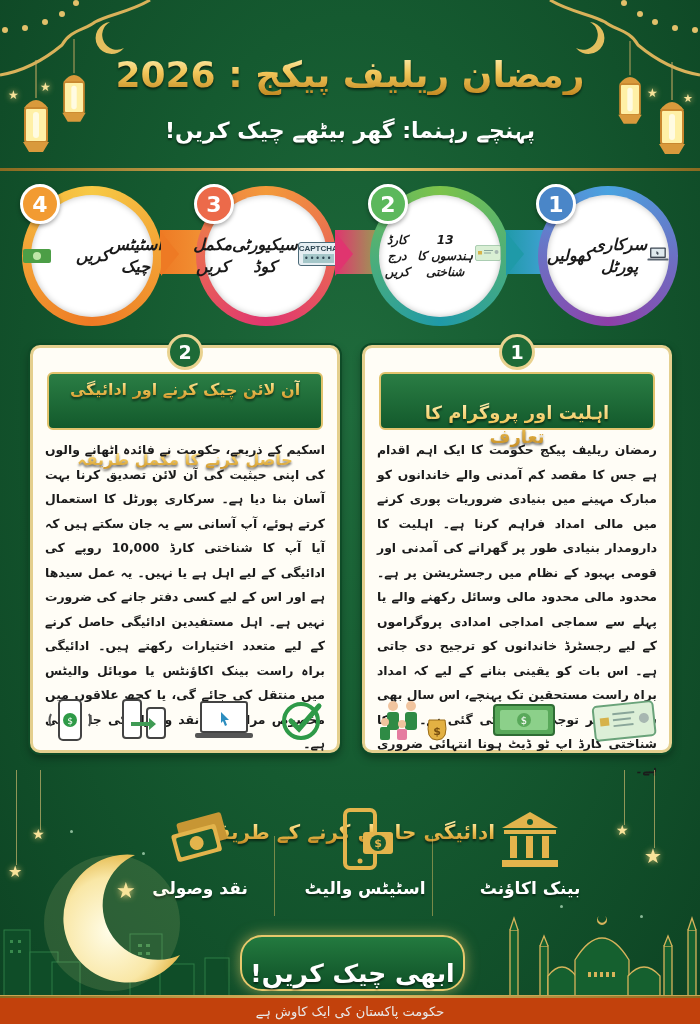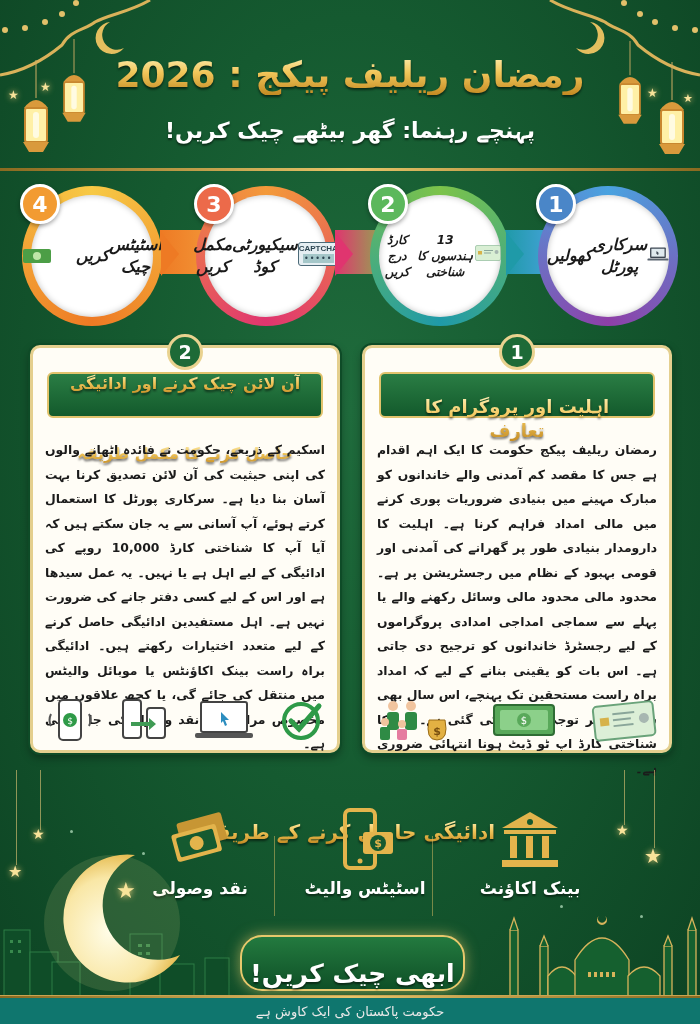--- a/index.html
+++ b/index.html
@@ -78,21 +78,21 @@
     border: 3px solid #e4cf8e;
     box-shadow: 0 0 0 2px #0e4b27, 0 4px 10px rgba(0,0,0,0.4);
   }
   .panel-num {
     position: absolute; top: -14px; left: 50%; transform: translateX(-50%);
     width: 36px; height: 36px; border-radius: 50%;
     background: #1d6a37; border: 3px solid #e9d28f; color: #fff;
     font-weight: bold; font-size: 19px; display: flex; align-items: center; justify-content: center;
   }
   .panel-banner {
-    position: absolute; left: 14px; right: 14px; top: 24px; height: 46px;
+    position: absolute; left: 14px; right: 14px; top: 24px; height: 58px;
     background: linear-gradient(180deg, #2a7d44, #135a2c);
     border: 2px solid #e1c36d; border-radius: 6px;
     display: flex; align-items: center; justify-content: center; text-align: center;
     direction: rtl; padding: 16px 18px;
   }
   .panel-banner span { font-size: 16px; font-weight: bold; line-height: 1.35; }
   .panel-body {
     position: absolute; left: 12px; right: 12px; top: 90px;
     direction: rtl; text-align: justify; color: #1b1b1b;
     font-size: 12.4px; line-height: 24.5px; font-weight: bold;
@@ -125,21 +125,21 @@
     display: flex; align-items: center; justify-content: center; direction: rtl;
     cursor: pointer;
   }
   .cta span { font-size: 25px; font-weight: bold; color: #fff; text-shadow: 0 2px 2px rgba(0,0,0,0.5); margin-top: 20px; }
   .footer-rule {
     position: absolute; left: 0; top: 996px; width: 700px; height: 2px;
     background: linear-gradient(90deg, #8a6a20, #e8c56a, #8a6a20);
   }
   .footer {
     position: absolute; left: 0; top: 998px; width: 700px; height: 26px;
-    background: #0f766e; text-align: center; direction: rtl;
+    background: #c2410c; text-align: center; direction: rtl;
     font-size: 13px; line-height: 28px; color: #e8e8e8;
   }
   .star { position: absolute; color: #f8e39a; text-shadow: 0 0 6px #f4d27a; }
   .dot { position: absolute; width: 3px; height: 3px; border-radius: 50%; background: #bfe8c7; opacity: .7; }
   .string { position: absolute; width: 1px; background: rgba(230,200,120,0.6); }
 </style>
 </head>
 <body>
 
 <div class="header">

